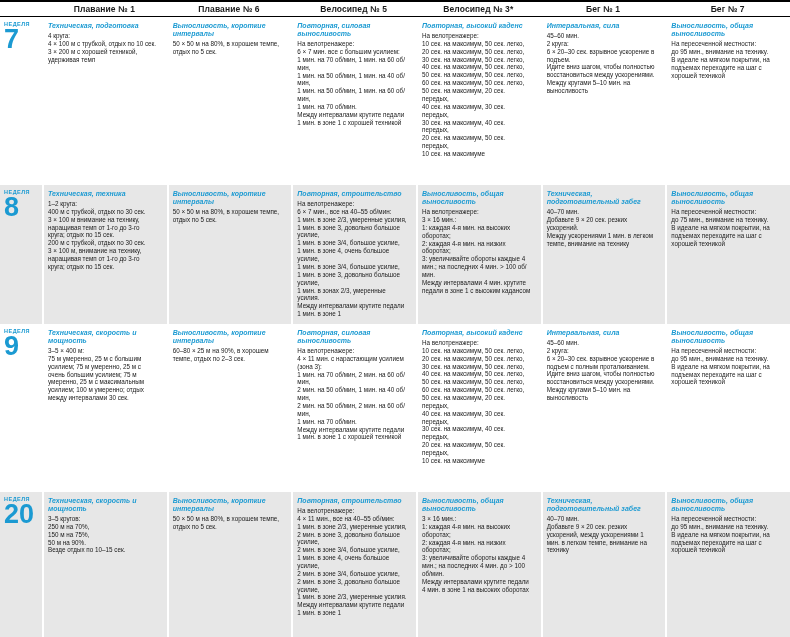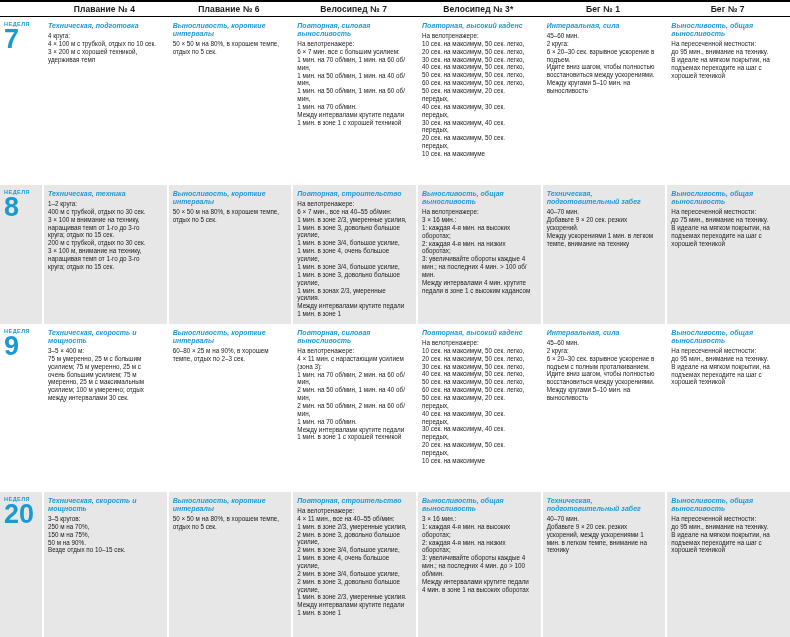--- a/index.html
+++ b/index.html
@@ -57,23 +57,23 @@
     white-space: pre-line;
   }
 </style>
 </head>
 <body>
 
 <div class="page">
 
   <div class="hdr-row">
     <div class="hdr-cell"></div>
-    <div class="hdr-cell">Плавание № 4</div>
+    <div class="hdr-cell">Плавание № 1</div>
     <div class="hdr-cell">Плавание № 6</div>
-    <div class="hdr-cell">Велосипед № 7</div>
+    <div class="hdr-cell">Велосипед № 5</div>
     <div class="hdr-cell">Велосипед № 3*</div>
     <div class="hdr-cell">Бег № 1</div>
     <div class="hdr-cell">Бег № 7</div>
   </div>
 
   <div class="row" style="min-height:168px">
     <div class="week-cell">
       <div class="week-word">НЕДЕЛЯ</div>
       <div class="week-num">7</div>
     </div>

